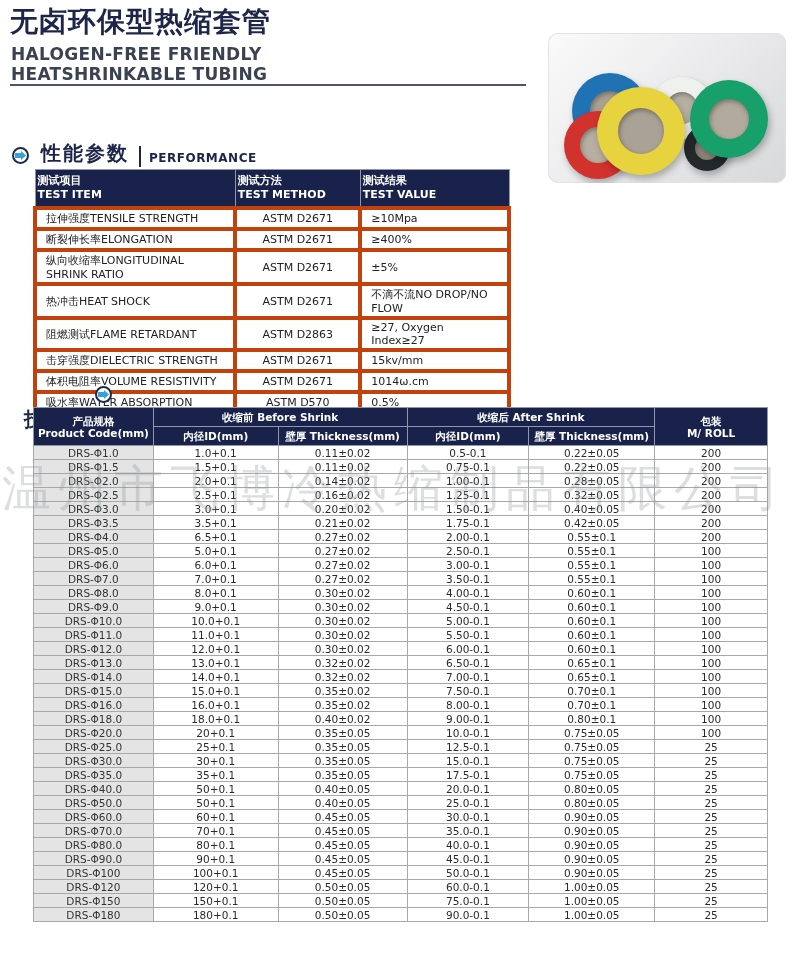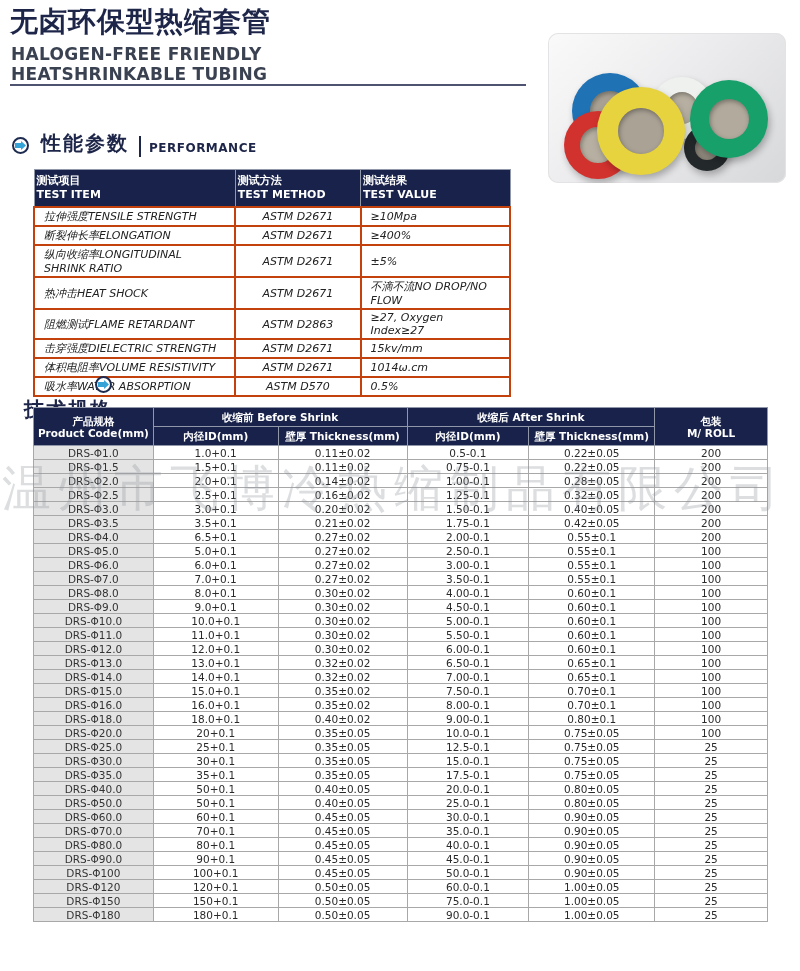--- a/index.html
+++ b/index.html
@@ -29,21 +29,21 @@
     background:linear-gradient(135deg,#fafafa 0%,#ececee 45%,#d7d8da 100%);
     box-shadow:0 0 0 1px #e3e3e5 inset;
   }
   .roll { position:absolute; border-radius:50%; box-shadow:2px 4px 7px rgba(0,0,0,.28); }
   .core {
     position:absolute; left:24%; top:24%; width:52%; height:52%; border-radius:50%;
     box-shadow:inset 1px 2px 5px rgba(0,0,0,.35);
   }
 
   
-  .section-head { position:absolute; display:flex; align-items:flex-end; }
+  .section-head { position:absolute; display:flex; align-items:flex-end;margin-top:10px; }
   .bullet-icon {
     width:17px; height:17px; border-radius:50%; background:#fff;
     border:2px solid #1d2b50; position:relative; margin-bottom:3px;
   }
   .bullet-icon::after {
     content:""; position:absolute; left:1px; top:2px; width:11px; height:9px;
     background:#35a3d6;
     clip-path:polygon(0 22%, 55% 22%, 55% 0, 100% 50%, 55% 100%, 55% 78%, 0 78%);
   }
   .section-cn { font-size:20px; font-weight:bold; color:#1d2548; margin-left:12px; letter-spacing:2px; }
@@ -52,21 +52,21 @@
 
   
   table { border-collapse:collapse; }
   .perf-table { position:absolute; left:33px; top:169px; width:478px; }
   .perf-table th {
     background:#18224a; color:#ffffff; font-size:11px; font-weight:bold;
     line-height:14px; padding:4px 2px; border:1px solid #8f97a8; text-align:left;
   }
   .perf-table td {
     background:#ffffff; font-size:11px; color:#222222; height:18px;
-    border:2px solid #c2410c; padding:1px 9px;font-style:italic;
+    border:4px solid #c2410c; padding:1px 9px;
   }
   .perf-table td:nth-child(1){ text-align:left; }
   .perf-table td:nth-child(2){ text-align:center; padding:1px 2px; }
   .perf-table td:nth-child(3){ text-align:left; }
 
   
   .spec-table { position:absolute; left:33px; top:407px; width:735px; }
   .spec-table th {
     background:#18224a; color:#ffffff; font-size:10.5px; font-weight:bold;
     height:19px; padding:0 2px; border:1px solid #8f97a8; text-align:center; line-height:12px;

